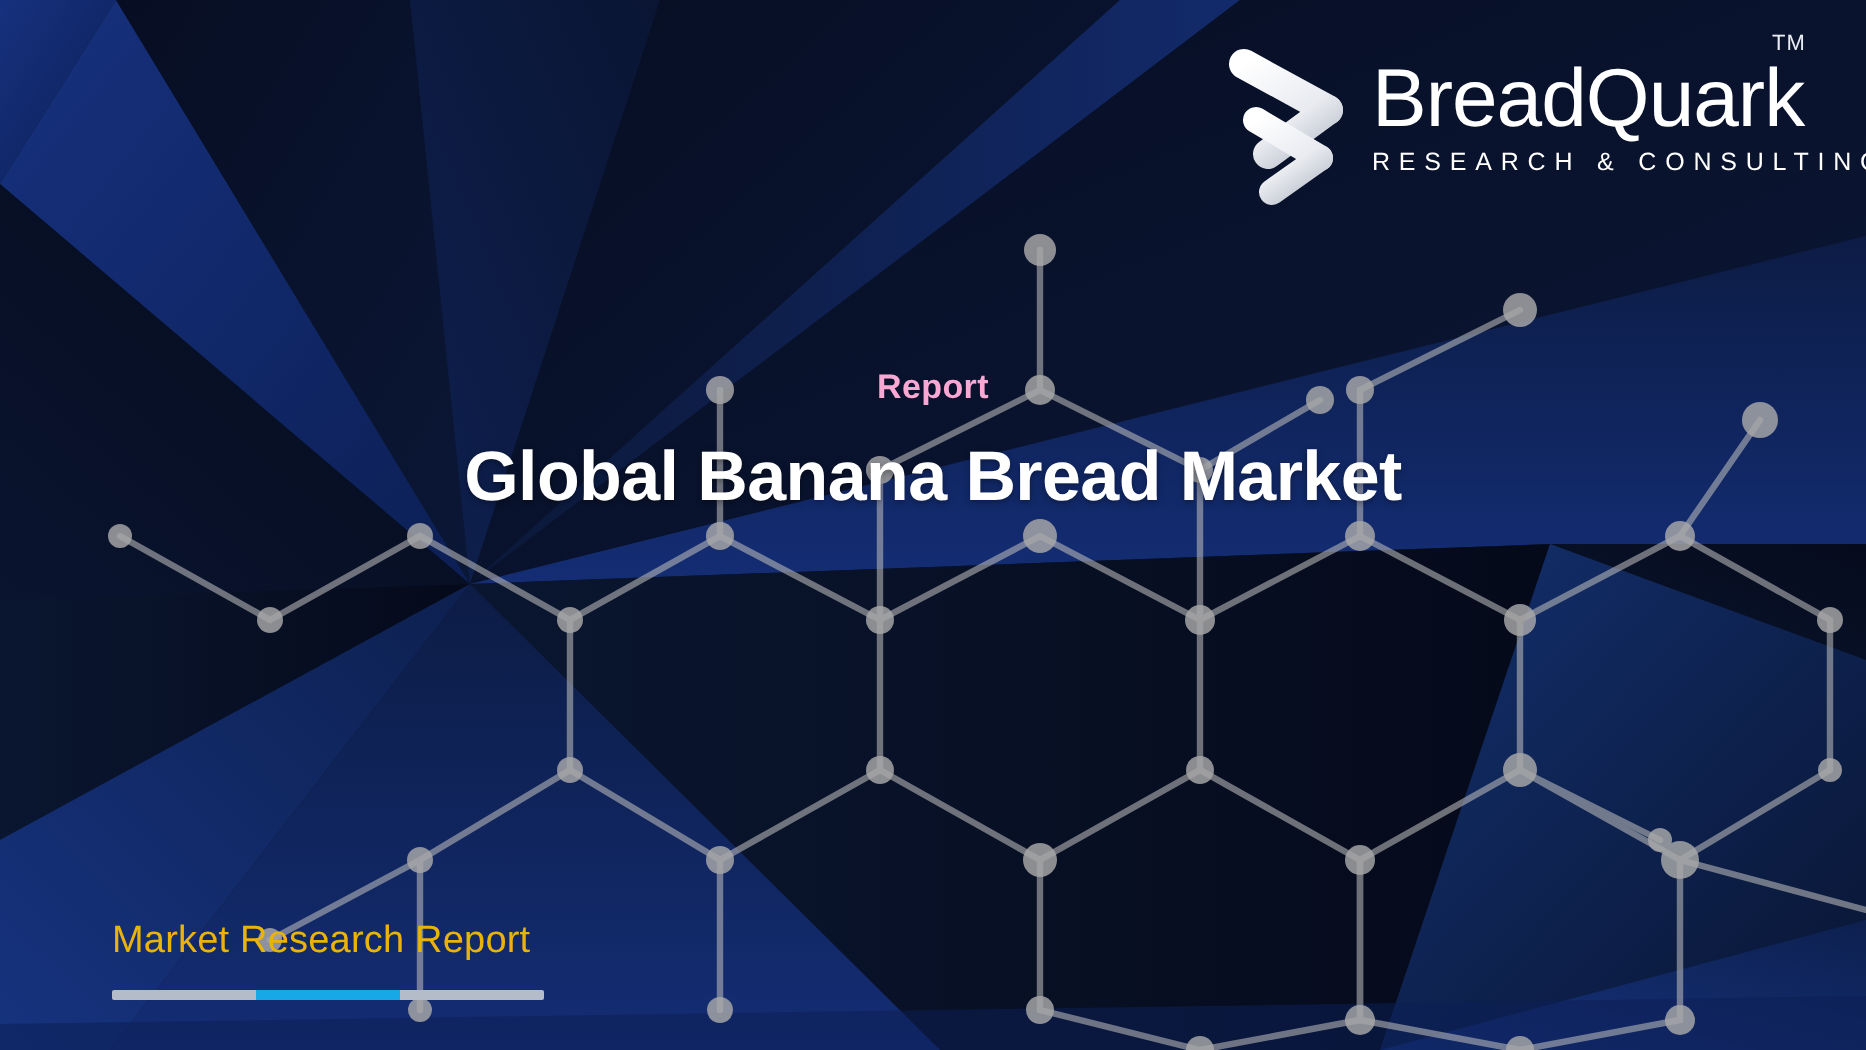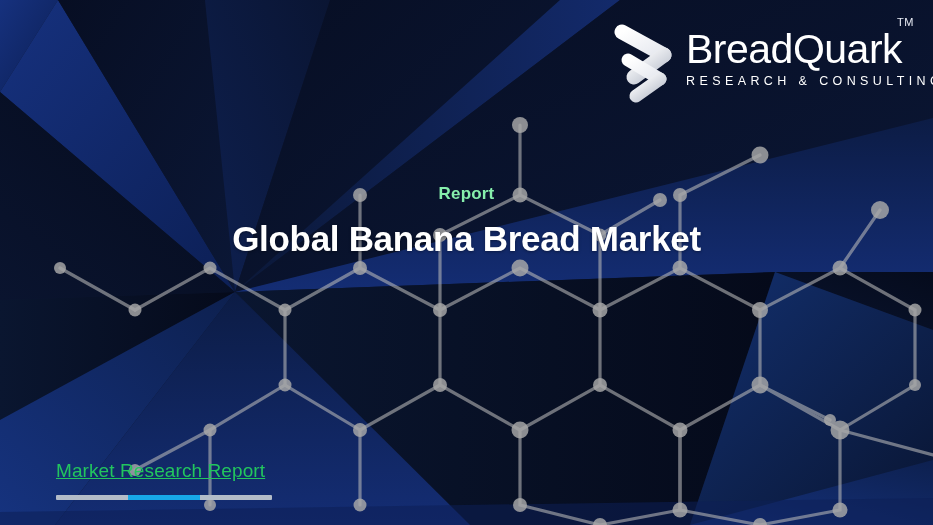--- a/index.html
+++ b/index.html
@@ -61,40 +61,40 @@
   .logo-sub {
     margin-top: 1px;
     font-size: 12.5px;
     line-height: 16px;
     color: #ffffff;
     letter-spacing: 4.4px;
     white-space: nowrap;
   }
   .tm-mark {
     position: absolute;
-    left: 283px;
+    left: 272px;
     top: 2px;
     font-size: 11px;
     color: #e9ecf5;
     letter-spacing: 0.5px;
     font-weight: 400;
   }
 
   
   .center-block {
     position: absolute;
     left: 0;
     top: 183px;
     width: 933px;
     text-align: center;
   }
   .report-kicker {
     font-size: 17px;
     font-weight: bold;
-    color: #86efac;
+    color: #f9a8d4;
     letter-spacing: 0.2px;
     line-height: 22px;
   }
   .report-title {
     margin-top: 12px;
     font-size: 35px;
     font-weight: bold;
     color: #ffffff;
     letter-spacing: -0.3px;
     line-height: 44px;
@@ -104,26 +104,25 @@
 
   
   .footer-block {
     position: absolute;
     left: 56px;
     bottom: 25px;
     width: 320px;
   }
   .footer-label {
     font-size: 19px;
-    color: #22c55e;
+    color: #eab308;
     font-weight: 400;
     letter-spacing: 0.1px;
     line-height: 24px;
     margin-bottom: 12px;
-    text-decoration: underline;
   }
   .footer-bar {
     display: flex;
     width: 216px;
     height: 5px;
     border-radius: 1px;
     overflow: hidden;
   }
   .footer-bar span { display: block; height: 100%; }
   .seg-a { width: 72px; background: #b3bcc8; }

